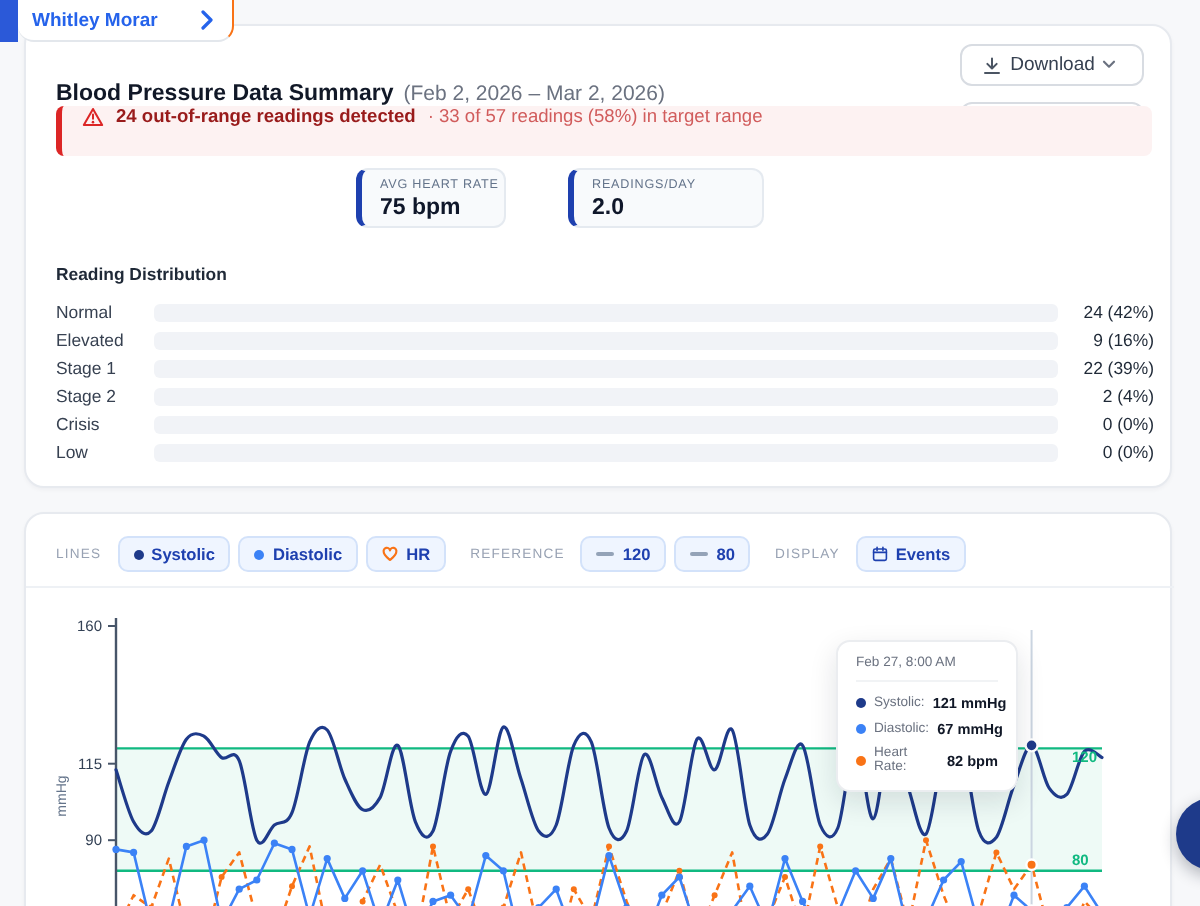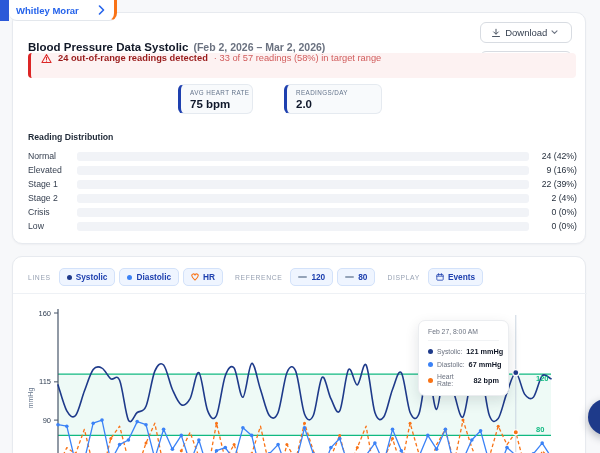--- a/index.html
+++ b/index.html
@@ -4,30 +4,30 @@
 <style>
   * { margin:0; padding:0; box-sizing:border-box; }
   html,body { width:600px; height:453px; overflow:hidden; background:#f7f8fa;
     font-family:"Liberation Sans","DejaVu Sans",sans-serif; position:relative; }
   .card { position:absolute; background:#fff; border:1px solid #e7eaef; border-radius:10px;
     box-shadow:0 1px 2px rgba(16,24,40,.04); }
 
   
   .tab-accent { position:absolute; left:0; top:0; width:9px; height:21px; background:#2b59d8; z-index:4; }
   .patient-tab { position:absolute; left:9px; top:0; width:108px; height:21px; background:#fff;
-    border-right:3px solid #f97316; border-bottom:1px solid #e3e7ec; border-radius:0 0 8px 8px;
+    border-right:1px solid #f97316; border-bottom:1px solid #e3e7ec; border-radius:0 0 8px 8px;
     display:flex; align-items:center; justify-content:space-between; padding:0 9px 0 7px; z-index:4; cursor:pointer; }
   .patient-tab .tab-label { font-size:9.5px; font-weight:bold; color:#2563eb; }
 
   
   #main-card { left:12px; top:12px; width:574px; height:232px; }
   .card-header { position:absolute; left:15px; top:9px; right:13px; display:flex; align-items:center; }
   .title-wrap { display:flex; align-items:baseline; gap:5px; }
   .page-title { font-size:11.5px; font-weight:bold; color:#111827; }
-  .date-range { font-size:10.5px; color:#6b7280;font-weight:bold; }
+  .date-range { font-size:10.5px; color:#6b7280; }
   .header-actions { margin-left:auto; display:flex; gap:8px;flex-direction:column; }
   .btn { height:21px; display:inline-flex; align-items:center; gap:4px; padding:0 10px;
     background:#fff; border:1px solid #d8dce2; border-radius:6px; font-size:9.5px; color:#374151; cursor:pointer; }
   .gear-glyph { font-family:"DejaVu Sans",sans-serif; font-size:11px; line-height:1; color:#4b5563; }
 
   .alert { position:absolute; left:15px; top:40px; width:548px; height:25px; background:#fdf2f2;
     border-left:3px solid #dc2626; border-radius:4px; display:flex; align-items:flex-start; gap:6px; padding:0 10px; }
   .alert-bold { font-size:9.3px; font-weight:bold; color:#991b1b; }
   .alert-rest { font-size:9.3px; color:#d15c5c; }
 
@@ -81,21 +81,21 @@
 <div class="patient-tab">
   <span class="tab-label">Whitley Morar</span>
   <svg width="7" height="10" viewBox="0 0 7 10">
     <path d="M1.5 1l4 4-4 4" fill="none" stroke="#2563eb" stroke-width="1.6" stroke-linecap="round" stroke-linejoin="round"></path>
   </svg>
 </div>
 
 <div class="card" id="main-card">
   <div class="card-header">
     <div class="title-wrap">
-      <span class="page-title">Blood Pressure Data Systolic</span>
+      <span class="page-title">Blood Pressure Data Summary</span>
       <span class="date-range">(Feb 2, 2026 – Mar 2, 2026)</span>
     </div>
     <div class="header-actions">
       <button class="btn">
         <svg width="10" height="10" viewBox="0 0 12 12">
           <path d="M6 1.5v5.5M3.2 4.7L6 7.5l2.8-2.8M1.8 10.2h8.4" fill="none" stroke="#4b5563" stroke-width="1.2" stroke-linecap="round" stroke-linejoin="round"></path>
         </svg>
         <span>Download</span>
         <svg width="7" height="5" viewBox="0 0 8 6">
           <path d="M1 1l3 3 3-3" fill="none" stroke="#6b7280" stroke-width="1.3" stroke-linecap="round" stroke-linejoin="round"></path>

